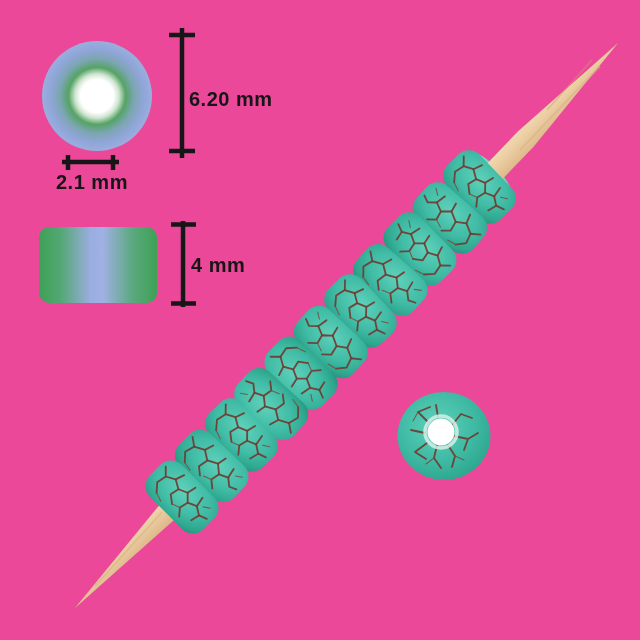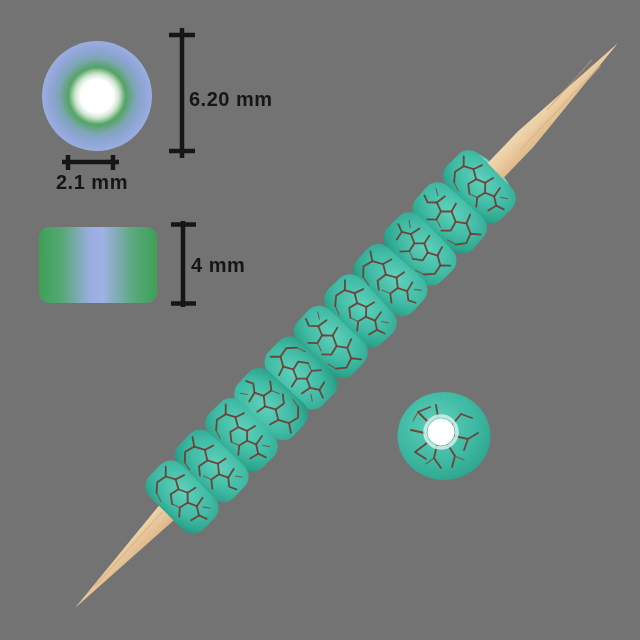--- a/index.html
+++ b/index.html
@@ -1,20 +1,20 @@
 <!DOCTYPE html>
 <html><head>
 <meta charset="utf-8">
 <style>
   html, body { margin: 0; padding: 0; background: #ffffff; }
   .stage {
     position: relative;
     width: 640px;
     height: 640px;
-    background: #737373;
+    background: #ec4899;
     overflow: hidden;
     font-family: "Liberation Sans", sans-serif;
   }
   .stage svg { position: absolute; left: 0; top: 0; }
   .dim-label {
     font-family: "Liberation Sans", sans-serif;
     font-weight: bold;
     font-size: 20px;
     fill: #161616;
     letter-spacing: 0.5px;

